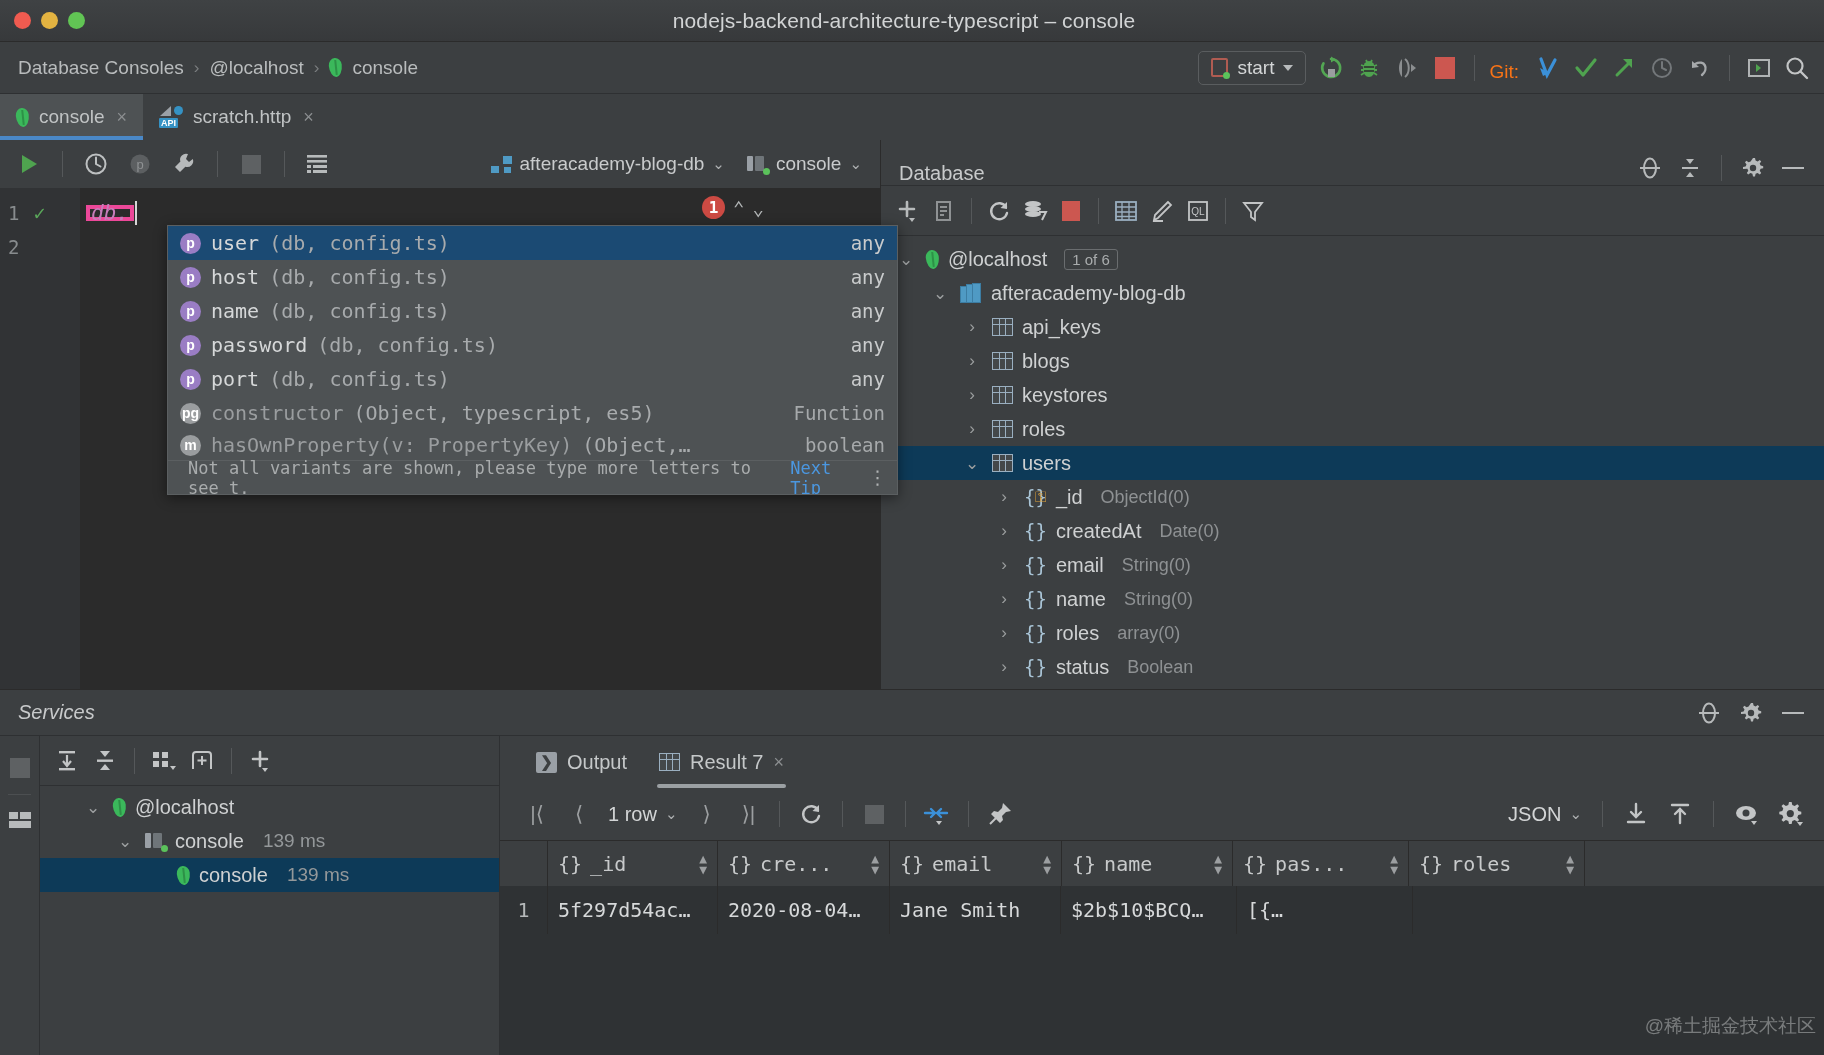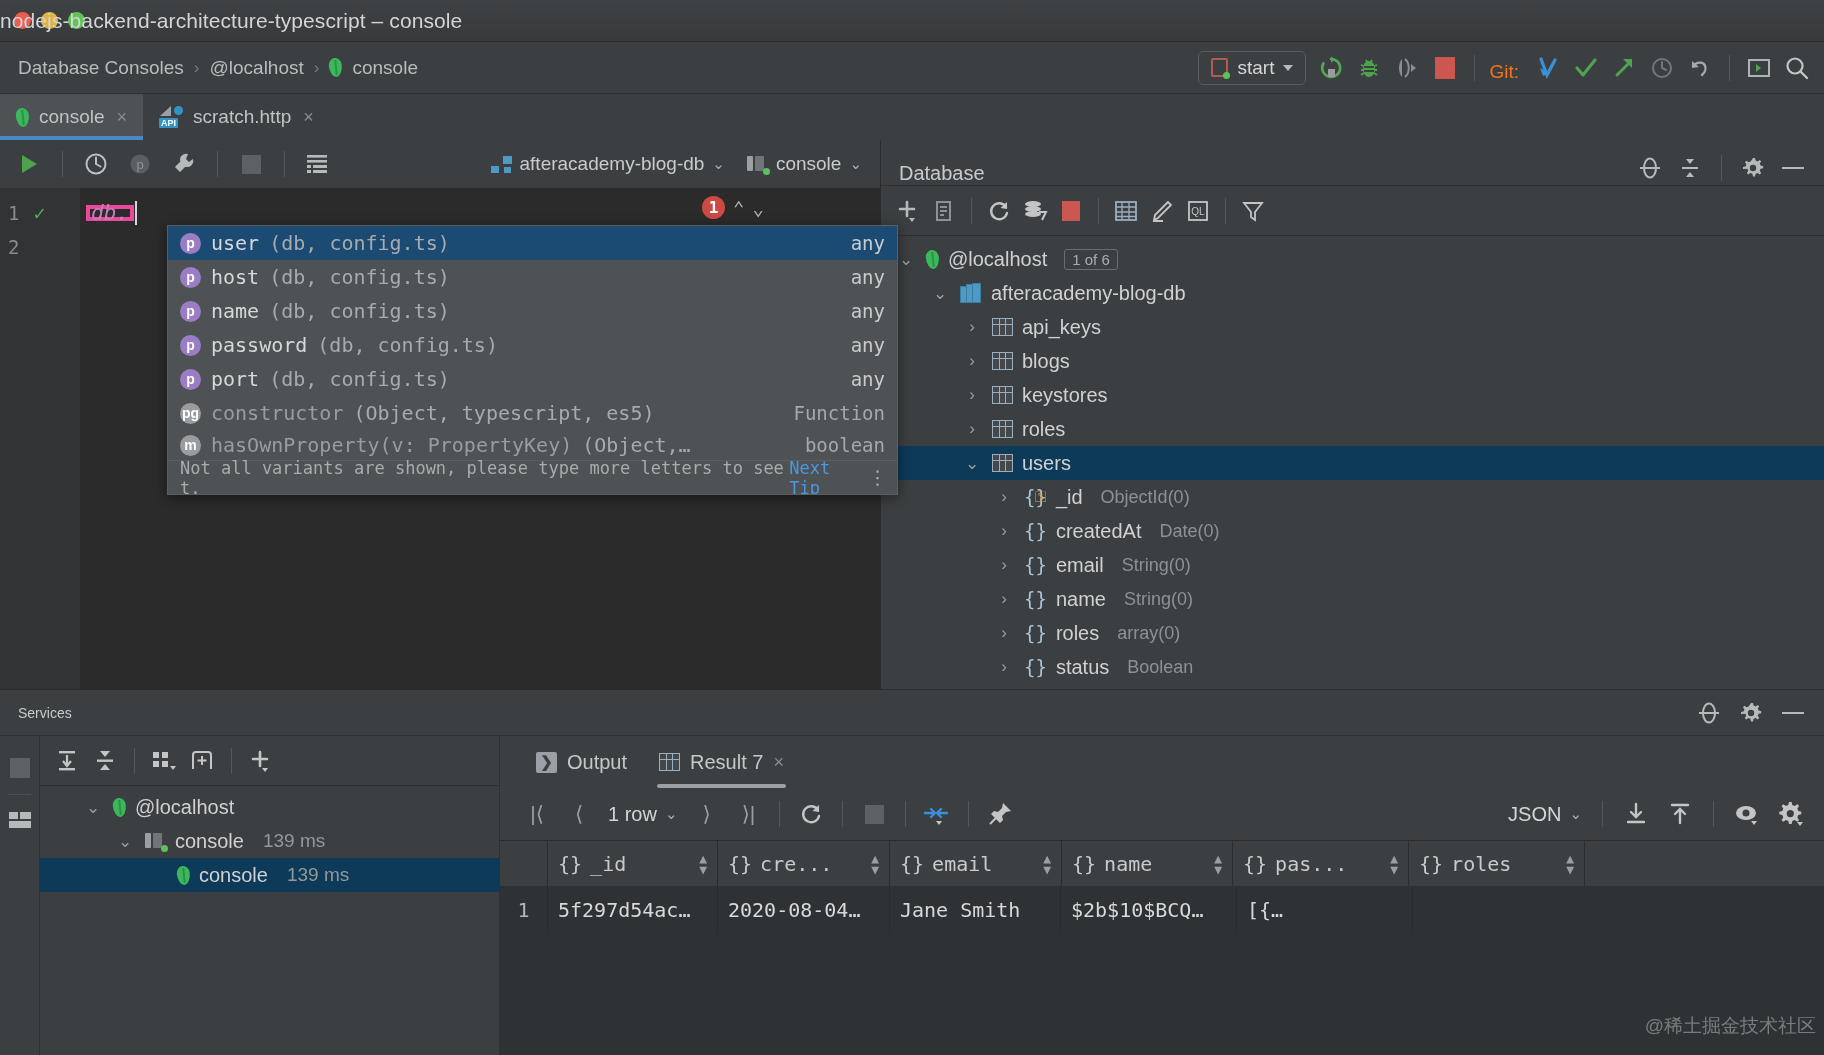--- a/index.html
+++ b/index.html
@@ -17,21 +17,21 @@
     height: 42px; background: linear-gradient(#3f4244,#37393b);
     display: flex; align-items: center; position: relative;
     border-bottom: 1px solid #2b2b2b; flex: none;
   }
   .traffic { display: flex; gap: 10px; padding-left: 14px; }
   .dot { width: 17px; height: 17px; border-radius: 50%; }
   .dot.red { background: #f05b50; }
   .dot.yellow { background: #e3b341; }
   .dot.green { background: #61c454; }
   .title-text {
-    position: absolute; left: 0; right: 16px; 
+    position: absolute; left: 0; right: 16px; text-align: center;
     font-size: 21px; color: #d2d4d5; letter-spacing: .1px;
   }
 
   
   .navbar {
     height: 52px; background: #3c3f41; display: flex; align-items: center;
     border-bottom: 1px solid #2e3032; flex: none; padding: 0 10px 0 18px;
   }
   .crumbs { display: flex; align-items: center; font-size: 19px; color: #b9bcbd; gap: 10px; }
   .crumb-sep { color: #7a7d7f; font-size: 17px; }
@@ -152,21 +152,21 @@
     width: 21px; height: 21px; border-radius: 50%; color: #fff;
     font-size: 14px; font-weight: bold; display: flex; align-items: center;
     justify-content: center; flex: none; font-family: "Liberation Sans", sans-serif;
   }
   .pop-ico.p { background: #9a7dc4; }
   .pop-ico.pg { background: #9a9d9f; }
   .pop-ico.m { background: #9a9d9f; }
   .pop-params { color: #a8abad; }
   .pop-hint {
     height: 34px; background: #4e5254; display: flex; align-items: center;
-    padding: 0 8px 0 12px; font-size: 17px; color: #a9acad; gap: 0;
+    padding: 0 8px 0 20px; font-size: 17px; color: #a9acad; gap: 0;
     border-top: 1px solid #5b5f61;
   }
   .pop-hint .link { color: #4b97e0; }
   .pop-dots { margin-left: auto; color: #b0b3b4; letter-spacing: 2px; font-size: 19px; line-height: 9px; }
 
   
   .dbpanel { flex: 1 1 auto; display: flex; flex-direction: column; background: #3c3f41; min-width: 0; }
   .db-header {
     height: 46px; display: flex; align-items: flex-end; padding: 0 14px 0 18px;
     font-size: 20px; color: #c8cacb; border-bottom: 1px solid #2e3032; flex: none;
@@ -198,21 +198,21 @@
   .books-ico .b1 { left: 0; top: 3px; width: 8px; height: 17px; }
   .books-ico .b2 { left: 6px; top: 1px; width: 8px; height: 19px; }
   .books-ico .b3 { left: 12px; top: 0px; width: 9px; height: 20px; }
   .braces { color: #a9c4d6; font-family: "DejaVu Sans Mono", monospace; font-size: 19px; flex: none; position: relative; }
   .keymark { color: #e0a33a; font-size: 15px; position: absolute; left: 11px; top: 2px; }
 
   
   .services { height: 366px; background: #3c3f41; display: flex; flex-direction: column; flex: none; border-top: 1px solid #2b2b2b; }
   .sv-header {
     height: 46px; display: flex; align-items: center; padding: 0 14px 0 10px;
-    font-size: 14px; color: #c8cacb; border-bottom: 1px solid #2e3032; flex: none;
+    font-size: 20px; color: #c8cacb; border-bottom: 1px solid #2e3032; flex: none; font-style: italic;
   }
   .sv-header-right { margin-left: auto; display: flex; align-items: center; gap: 8px; }
   .sv-body { flex: 1 1 auto; display: flex; min-height: 0; }
   .sv-rail { width: 40px; background: #3c3f41; border-right: 1px solid #2e3032; padding-top: 12px; flex: none; }
   .rail-btn { width: 40px; height: 40px; display: flex; align-items: center; justify-content: center; }
   .sv-left { width: 460px; display: flex; flex-direction: column; border-right: 1px solid #2e3032; }
   .sv-toolbar { height: 50px; display: flex; align-items: center; gap: 4px; padding: 0 10px; border-bottom: 1px solid #2e3032; flex: none; }
   .sv-tree { flex: 1 1 auto; padding-top: 4px; }
   .sv-tree .tr { font-size: 20px; }
   .ms { color: #94989a; font-size: 19px; margin-left: 10px; }

